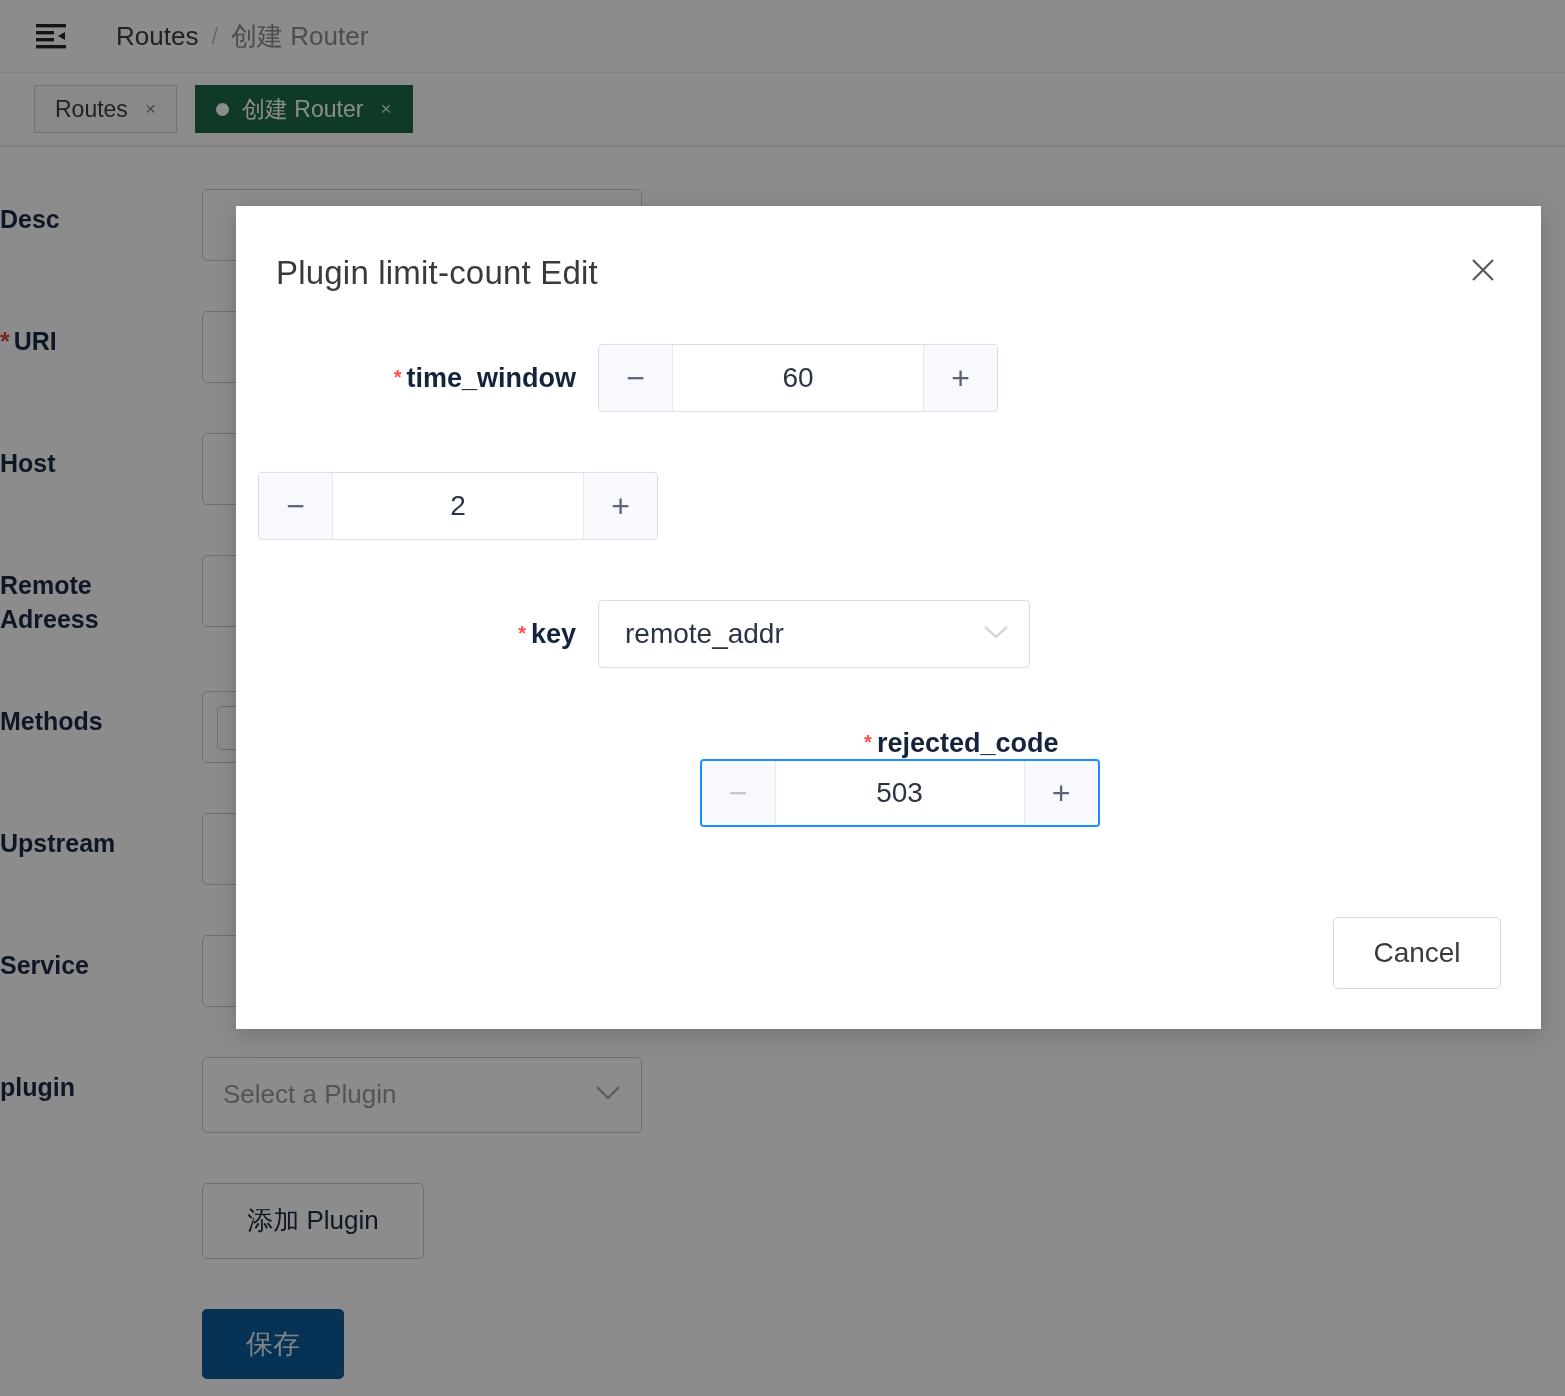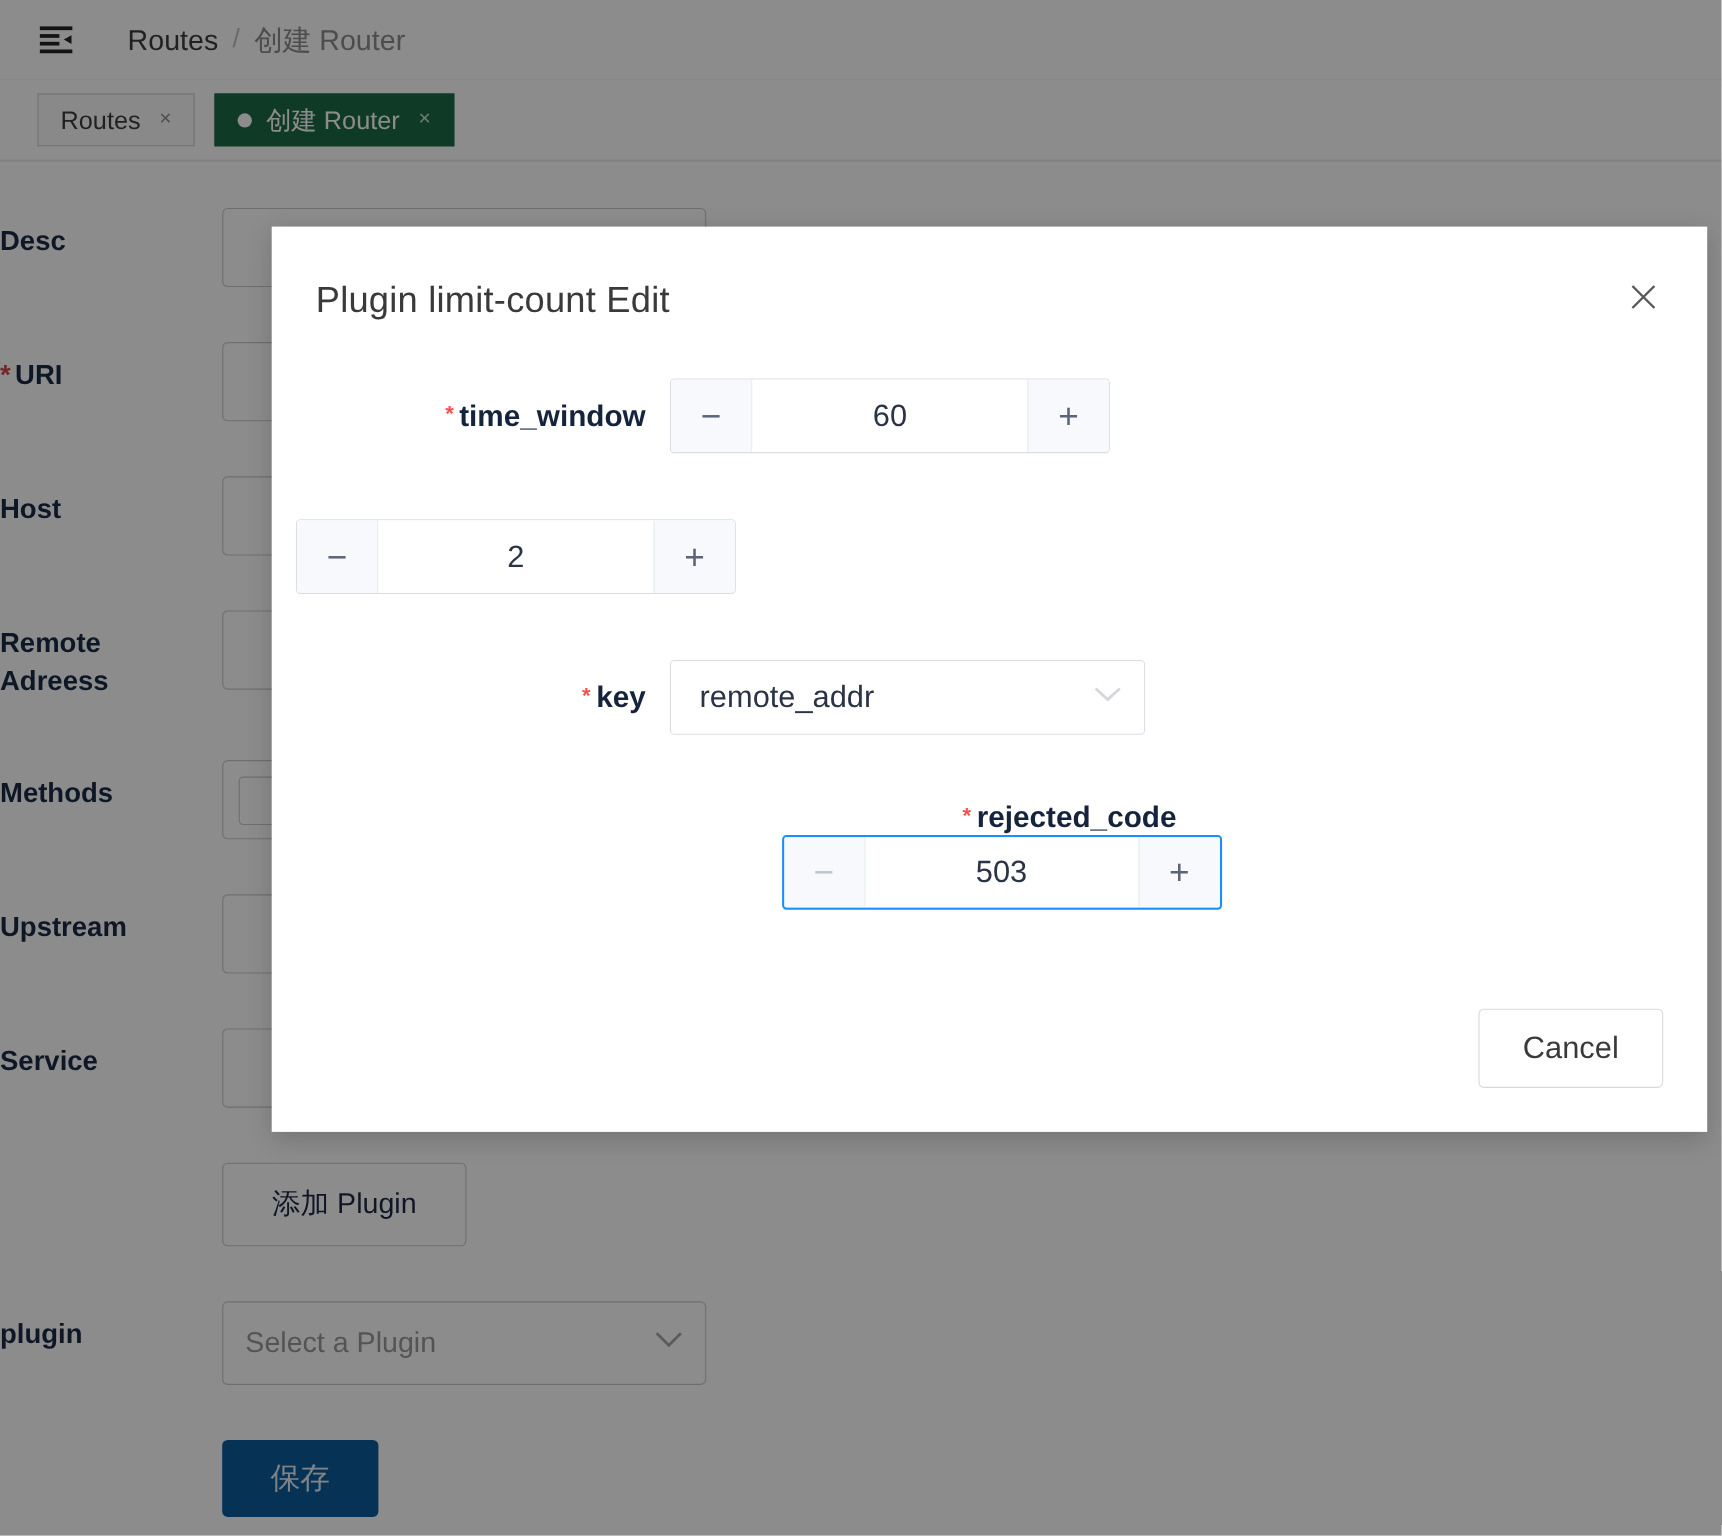--- a/index.html
+++ b/index.html
@@ -173,21 +173,20 @@
     background: rgba(0,0,0,0.45);
   }
 
   
   .modal {
     position: absolute;
     left: 236px; top: 206px;
     width: 1305px; height: 823px;
     background: #ffffff;
     box-shadow: 0 6px 22px rgba(0,0,0,0.18);
-    margin-left: 11px;
   }
   .modal-head {
     position: relative;
     padding: 48px 46px 0 40px;
   }
   .modal-title {
     font-size: 33px;
     color: #3a3a3a;
     font-weight: normal;
     margin: 0;
@@ -387,37 +386,37 @@
     </div>
 
     <div class="frow">
       <div class="flabel">Service</div>
       <div class="fctl">
           <div class="finput"></div>
         </div>
     </div>
 
     <div class="frow">
-      <div class="flabel"></div>
-      <div class="fctl">
-        <div class="fbtn-outline">添加 Plugin</div>
-      </div>
-    </div>
-
-    <div class="frow">
       <div class="flabel">plugin</div>
       <div class="fctl">
         <div class="fselect">
           <span class="fselect-ph">Select a Plugin</span>
           <span>
             <svg width="26" height="16" viewBox="0 0 26 16">
                 <path d="M2 2 L13 13 L24 2" fill="none" stroke="#a6a6a6" stroke-width="2.4"></path>
               </svg>
           </span>
         </div>
+      </div>
+    </div>
+
+    <div class="frow">
+      <div class="flabel"></div>
+      <div class="fctl">
+        <div class="fbtn-outline">添加 Plugin</div>
       </div>
     </div>
 
     <div class="frow">
       <div class="flabel"></div>
       <div class="fctl footer-btns">
         <div class="fbtn-primary">保存</div>
         <div class="fbtn-default">取消</div>
       </div>
     </div>

